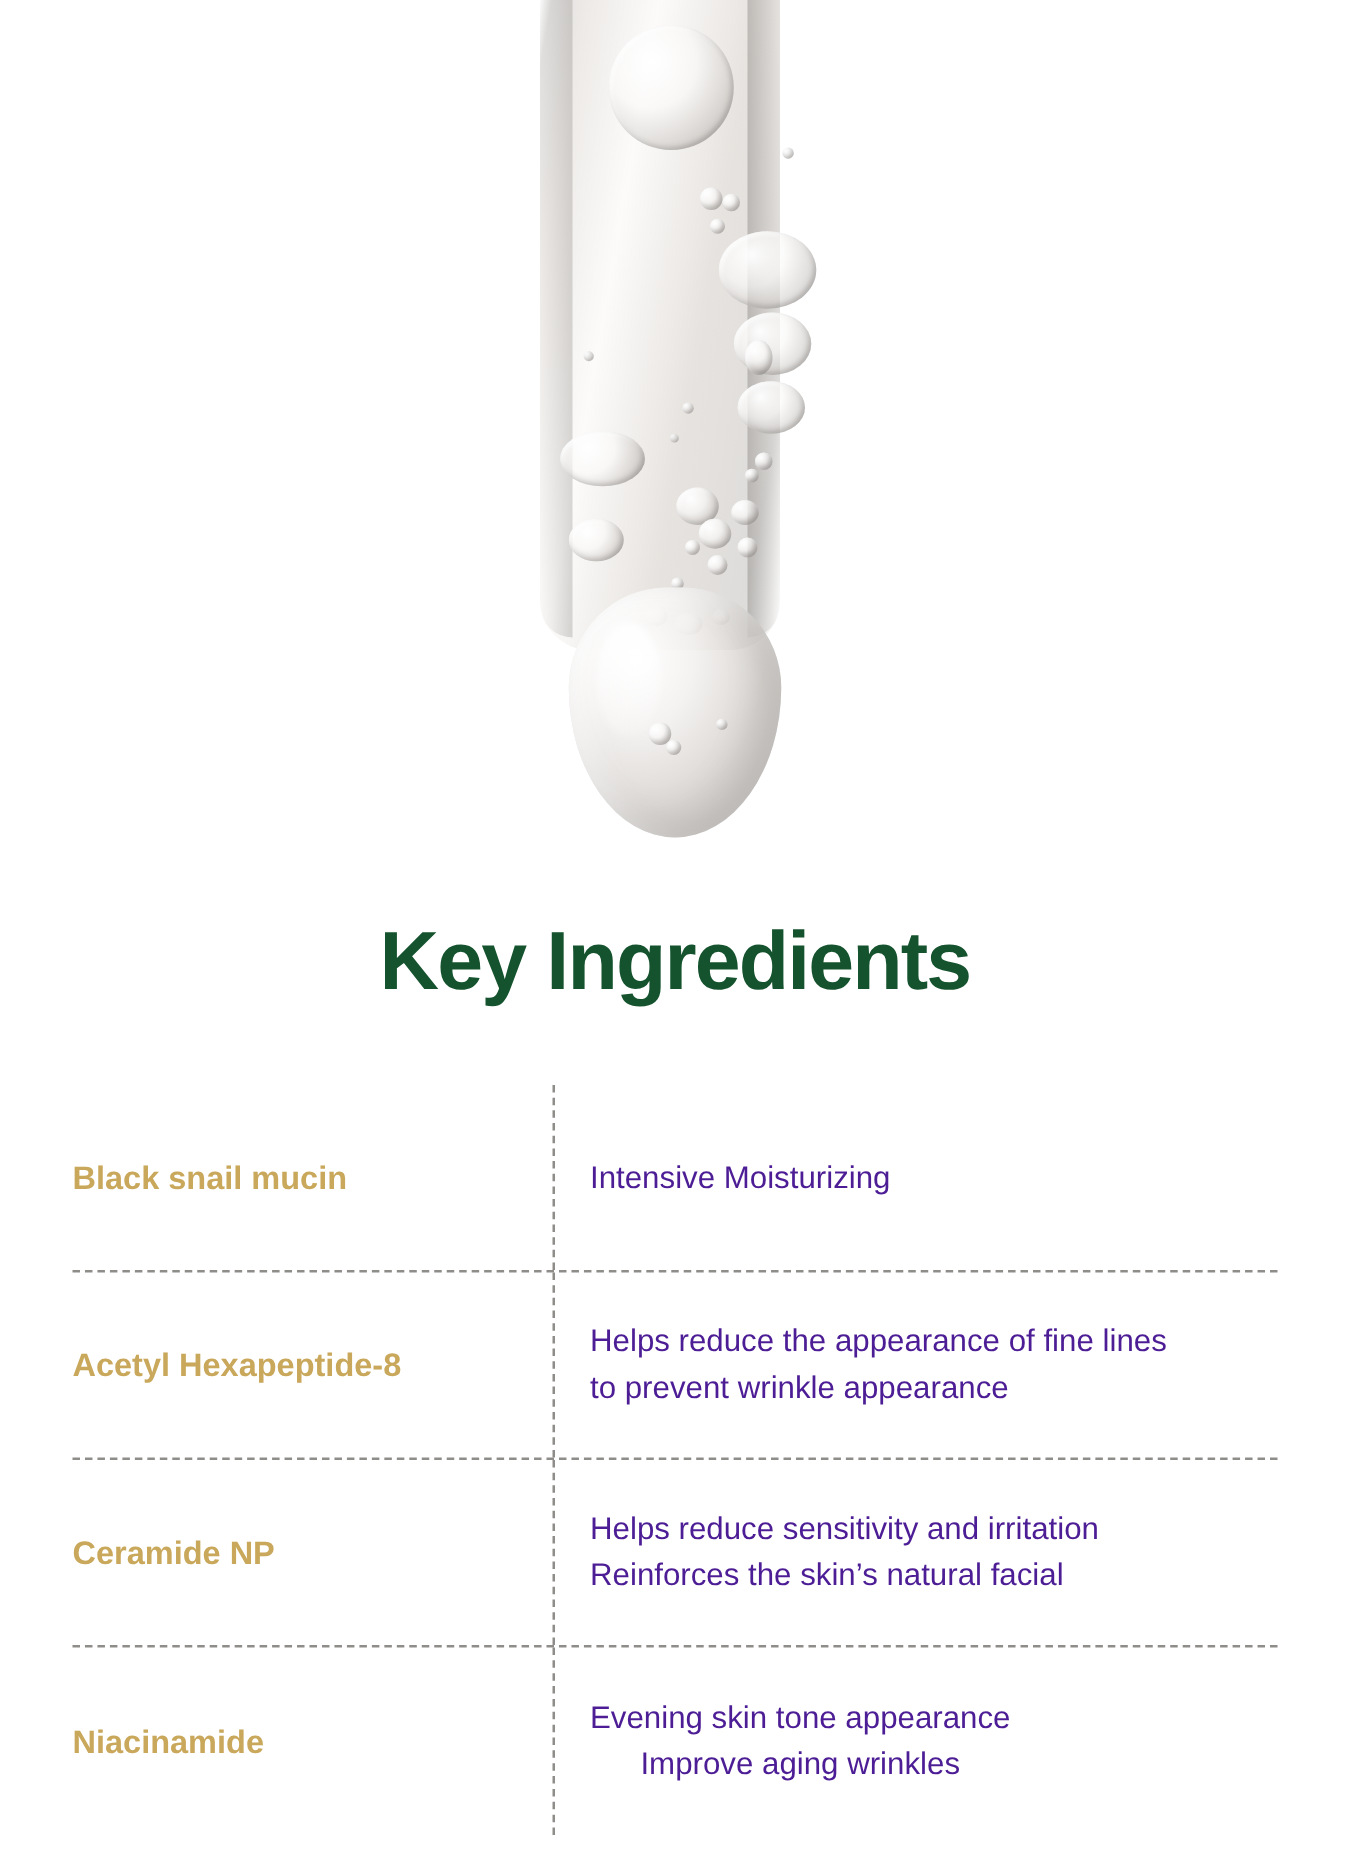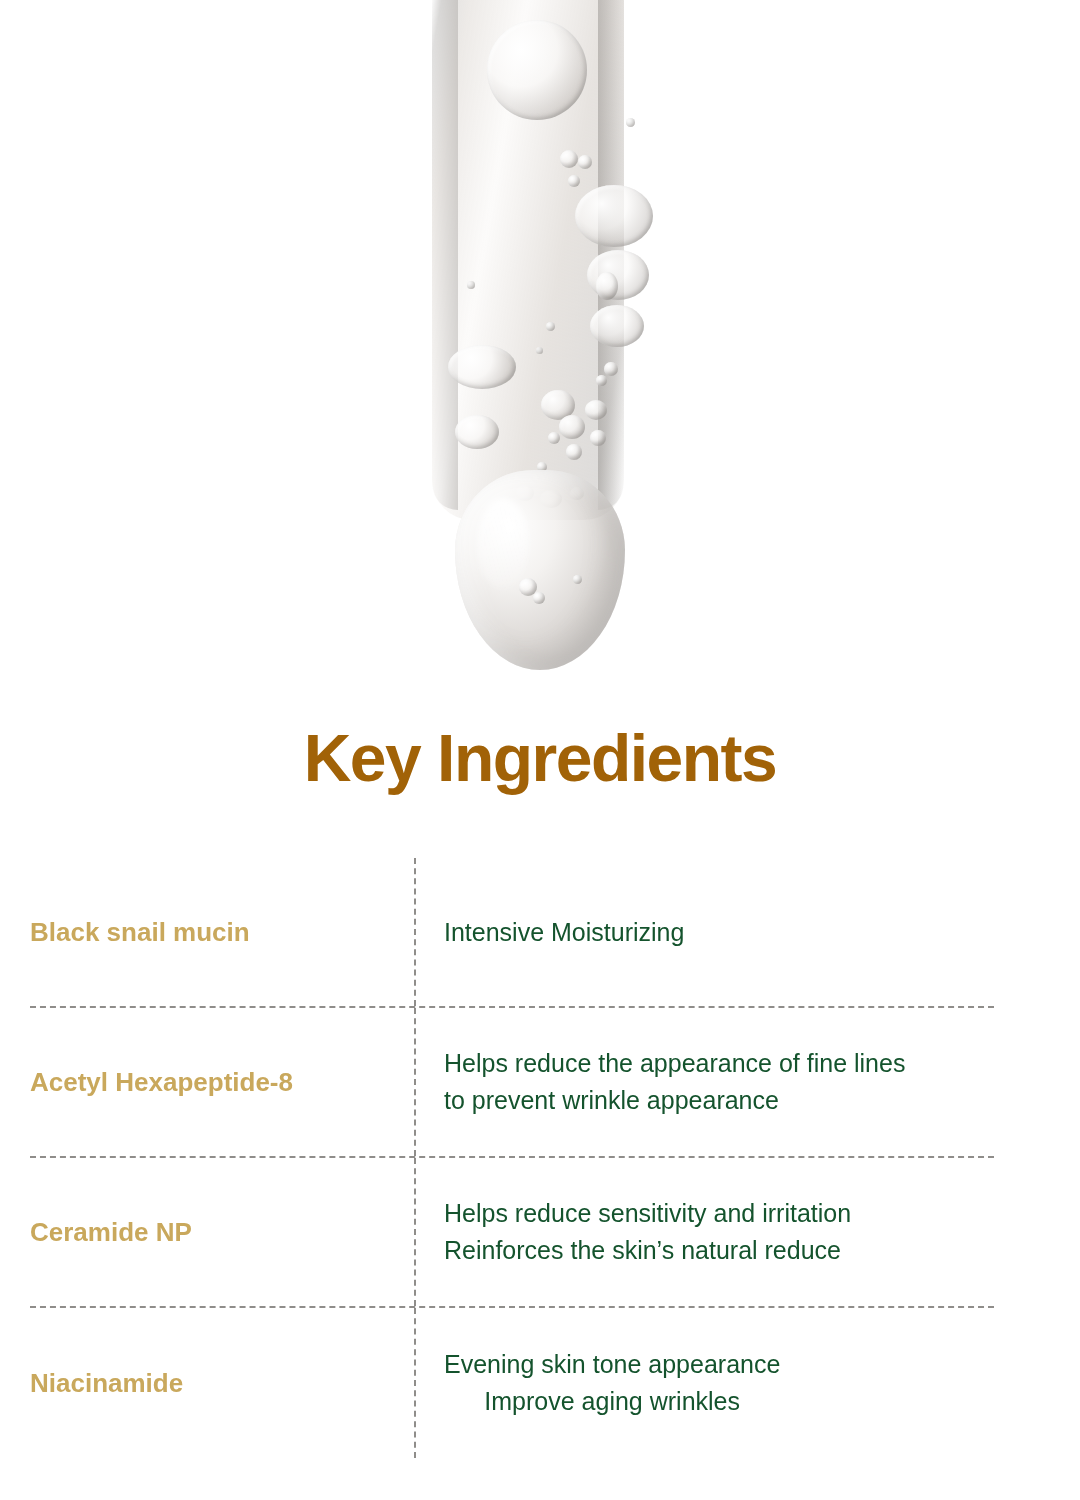--- a/index.html
+++ b/index.html
@@ -94,27 +94,27 @@
     box-shadow: inset -2px -2px 4px rgba(110,106,102,0.35),
                 inset 2px 2px 4px rgba(255,255,255,0.9);
   }
 
   
   .title {
     text-align: center;
     font-size: 66px;
     font-weight: 700;
     letter-spacing: -1.5px;
-    color: #a16207;
-    margin-top: 30px;
+    color: #14532d;
+    margin-top: 40px;
   }
 
   
   .ingredients {
-    margin: 62px 58px 0 30px;
+    margin: 62px 58px 0 58px;
     width: 964px;
   }
 
   .ing-row {
     display: flex;
     align-items: stretch;
     min-height: 150px;
     border-bottom: 2px dashed #8f8d8a;
   }
   .ing-row:last-child { border-bottom: none; text-align: center; }
@@ -131,21 +131,21 @@
     padding-right: 18px;
   }
 
   .ing-desc {
     flex: 1;
     display: flex;
     align-items: center;
     padding-left: 28px;
     font-size: 25px;
     line-height: 1.48;
-    color: #14532d;
+    color: #4c1d95;
     font-weight: 400;
   }
 
   .ing-desc .line { display: block; }
 </style>
 </head>
 <body>
 
 <div class="page">
 
@@ -208,21 +208,21 @@
           <span class="line">to prevent wrinkle appearance</span>
         </div>
       </div>
     </div>
 
     <div class="ing-row">
       <div class="ing-name">Ceramide NP</div>
       <div class="ing-desc">
         <div>
           <span class="line">Helps reduce sensitivity and irritation</span>
-          <span class="line">Reinforces the skin’s natural reduce</span>
+          <span class="line">Reinforces the skin’s natural facial</span>
         </div>
       </div>
     </div>
 
     <div class="ing-row">
       <div class="ing-name">Niacinamide</div>
       <div class="ing-desc">
         <div>
           <span class="line">Evening skin tone appearance</span>
           <span class="line">Improve aging wrinkles</span>

